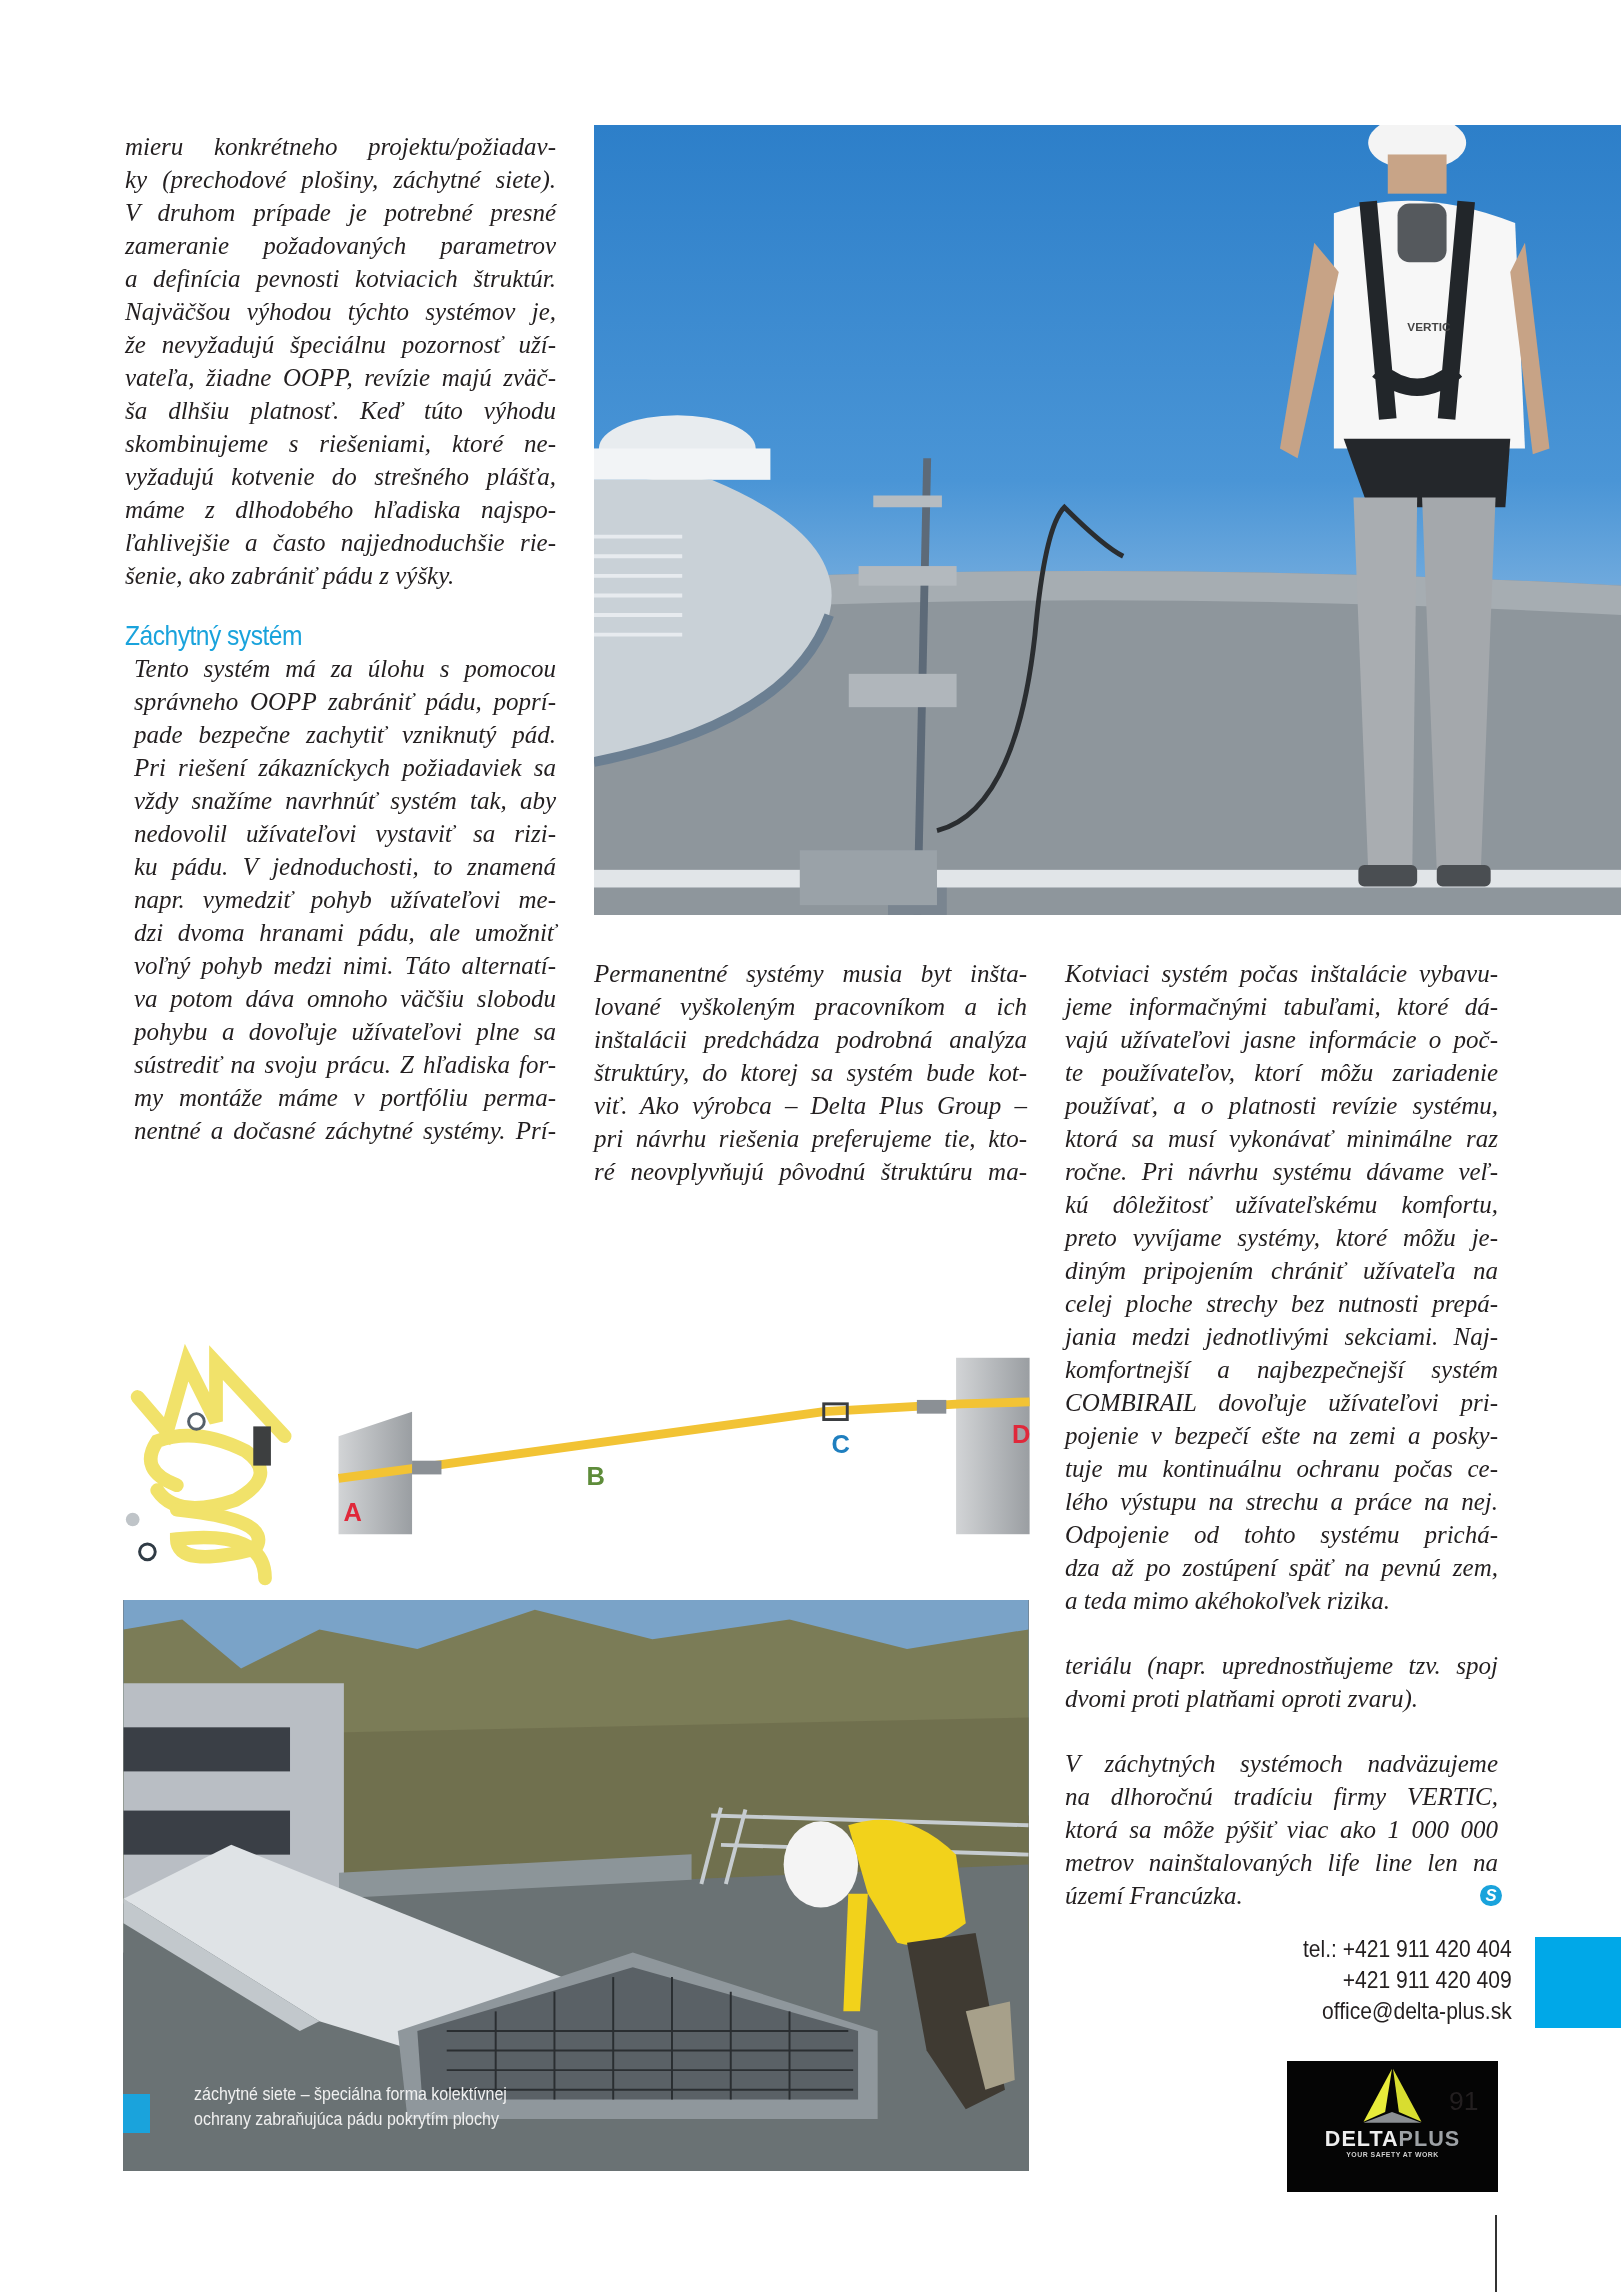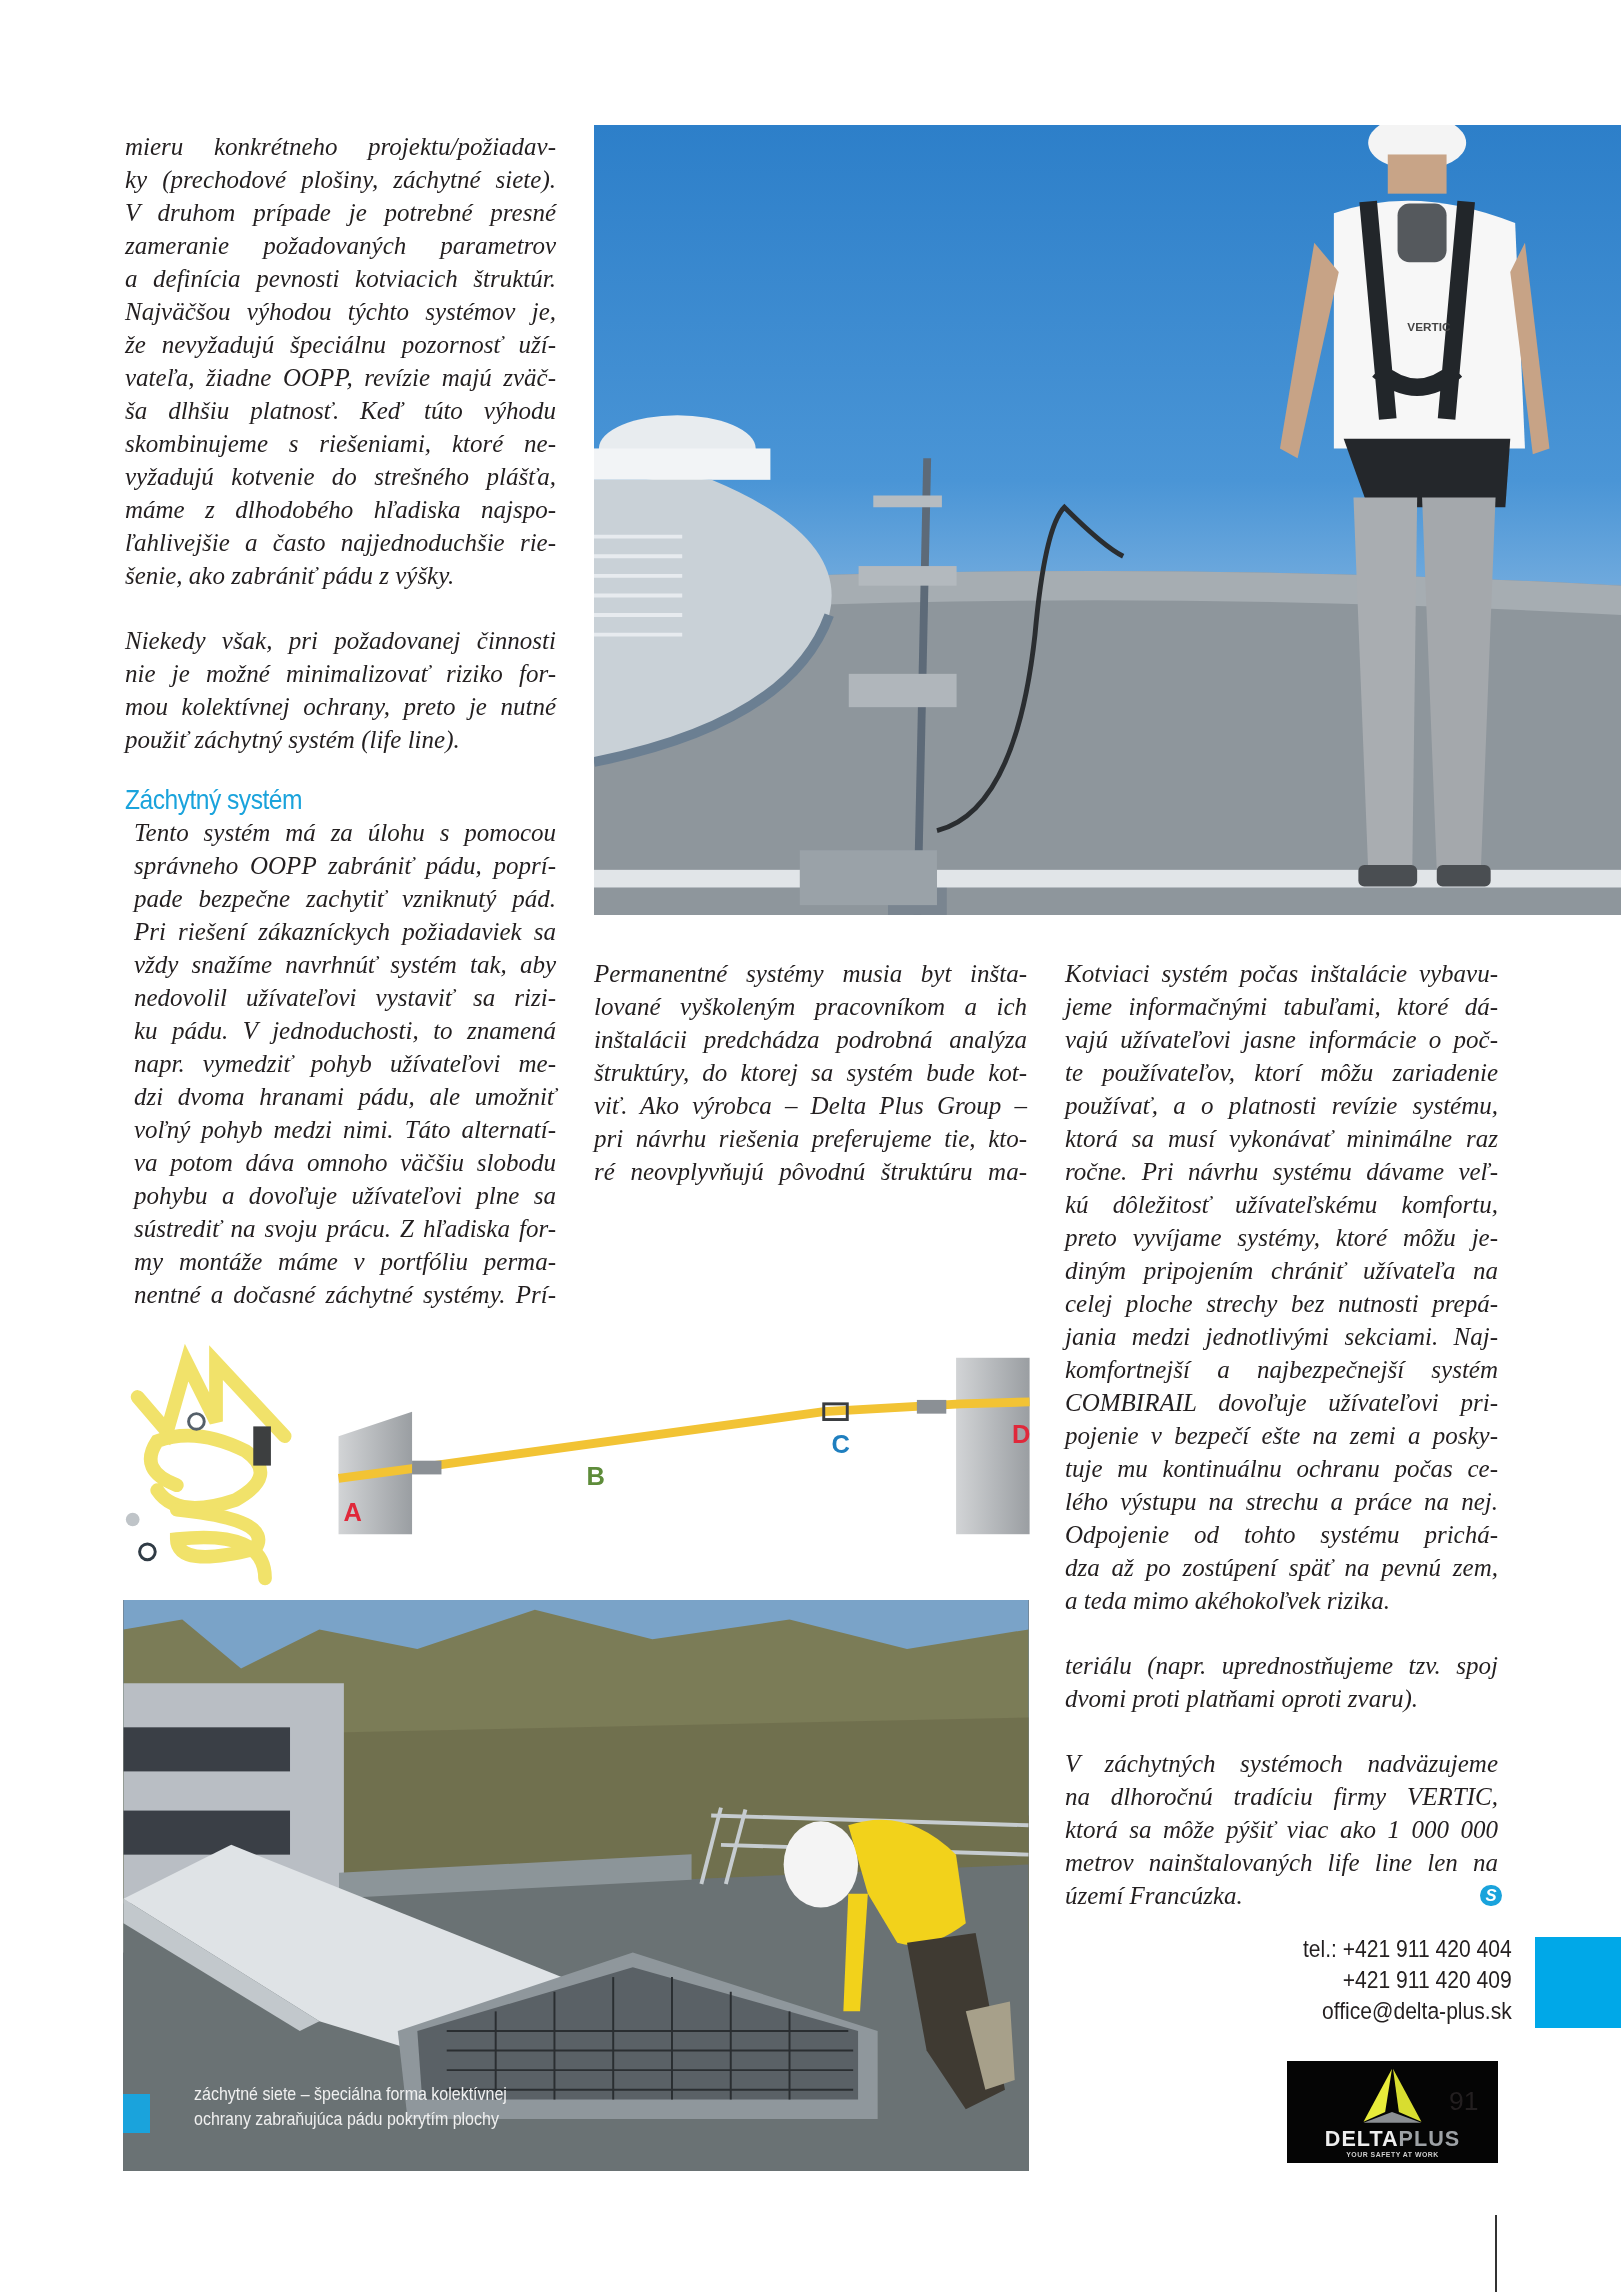--- a/index.html
+++ b/index.html
@@ -34,26 +34,20 @@
     <span class="line">Najväčšou výhodou týchto systémov je,</span>
     <span class="line">že nevyžadujú špeciálnu pozornosť uží-</span>
     <span class="line">vateľa, žiadne OOPP, revízie majú zväč-</span>
     <span class="line">ša dlhšiu platnosť. Keď túto výhodu</span>
     <span class="line">skombinujeme s riešeniami, ktoré ne-</span>
     <span class="line">vyžadujú kotvenie do strešného plášťa,</span>
     <span class="line">máme z dlhodobého hľadiska najspo-</span>
     <span class="line">ľahlivejšie a často najjednoduchšie rie-</span>
     <span class="line last">šenie, ako zabrániť pádu z výšky.</span>
   </p>
-  <p>
-    <span class="line">Niekedy však, pri požadovanej činnosti</span>
-    <span class="line">nie je možné minimalizovať riziko for-</span>
-    <span class="line">mou kolektívnej ochrany, preto je nutné</span>
-    <span class="line last">použiť záchytný systém (life line).</span>
-  </p>
   <div style="margin-top:27.4px;">
     <div class="heading">Záchytný systém</div>
   </div>
   <p style="margin-top:0;margin-left:9px;">
     <span class="line">Tento systém má za úlohu s pomocou</span>
     <span class="line">správneho OOPP zabrániť pádu, poprí-</span>
     <span class="line">pade bezpečne zachytiť vzniknutý pád.</span>
     <span class="line">Pri riešení zákazníckych požiadaviek sa</span>
     <span class="line">vždy snažíme navrhnúť systém tak, aby</span>
     <span class="line">nedovolil užívateľovi vystaviť sa rizi-</span>
@@ -254,21 +248,21 @@
 </div>
 
 <div class="contact sans">
   <div>tel.: +421 911 420 404</div>
   <div>+421 911 420 409</div>
   <div>office@delta-plus.sk</div>
 </div>
 
 <div style="position:absolute; left:1535px; top:1937px; width:86px; height:91px; background:#00a8e8;"></div>
 
-<div style="position:absolute; left:1287px; top:2061px; width:211px; height:102px; background:#050505;">
+<div style="position:absolute; left:1287px; top:2061px; width:211px; height:131px; background:#050505;">
   <svg width="211" height="107" viewBox="0 0 215 109">
     <path d="M107 8 L78 62 L100 52 Z" fill="#e8ec3a"></path>
     <path d="M108 8 L137 62 L114 52 Z" fill="#d8dd30"></path>
     <path d="M78 63 L137 63 L107 52 Z" fill="#8b8f93"></path>
   </svg>
   <div class="sans" style="position:absolute; left:0; width:211px; top:67px; text-align:center; font-weight:bold; font-size:21.6px; letter-spacing:1px; line-height:21.6px;">
     <span style="color:#eeeeee;">DELTA</span><span style="color:#9da1a5;">PLUS</span>
   </div>
   <div class="sans" style="position:absolute; left:0; width:211px; top:90px; text-align:center; color:#cfcfcf; font-size:6.9px; font-weight:bold; letter-spacing:0.5px;">YOUR SAFETY AT WORK</div>
 </div>

